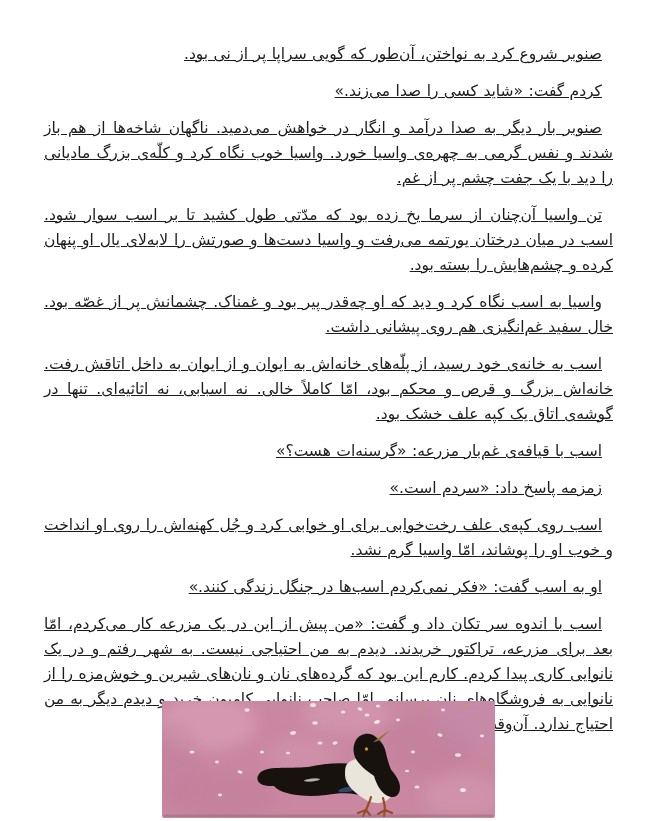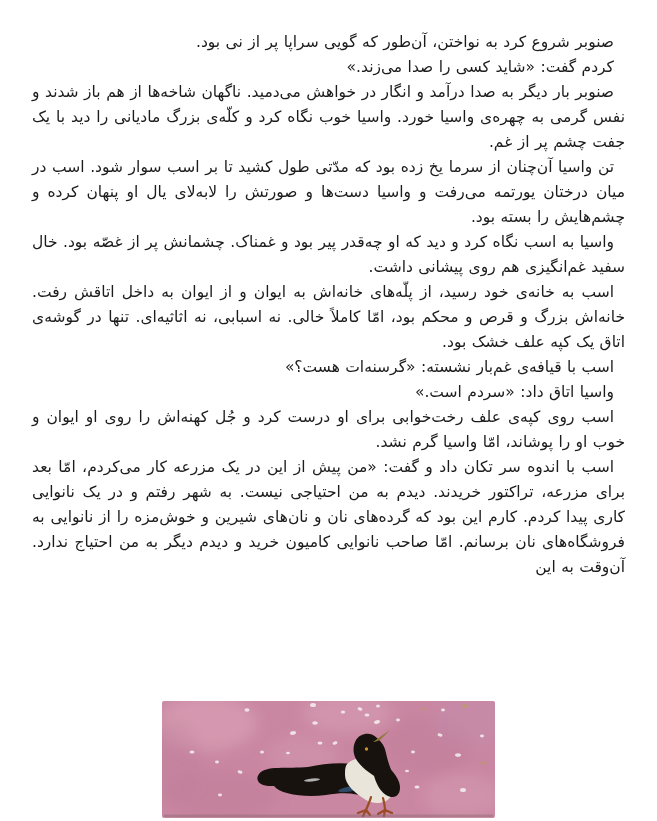--- a/index.html
+++ b/index.html
@@ -17,23 +17,24 @@
   .text-column {
     position: absolute;
     top: 30px; right: 32px; left: 32px;
     direction: rtl;
     text-align: justify;
     font-size: 15.5px;
     line-height: 25px;
     color: #1c1c1c;
   }
   .text-column p {
-    margin: 0;
+    margin: 12px;
     text-indent: 11px;
     word-spacing: 0.5px;
+    text-decoration: underline;
   }
   .illustration {
     position: absolute;
     left: 162px; top: 701px;
     width: 333px; height: 117px;
     border-radius: 2px;
     overflow: hidden;
   }
   .illustration svg { display: block; }
 </style>
@@ -42,23 +43,24 @@
 
 <main class="page">
 
   <div class="text-column" dir="rtl">
     <p>صنوبر شروع کرد به نواختن، آن‌طور که گویی سراپا پر از نی بود.</p>
     <p>کردم گفت: «شاید کسی را صدا می‌زند.»</p>
     <p>صنوبر بار دیگر به صدا درآمد و انگار در خواهش می‌دمید. ناگهان شاخه‌ها از هم باز شدند و نفس گرمی به چهره‌ی واسیا خورد. واسیا خوب نگاه کرد و کلّه‌ی بزرگ مادیانی را دید با یک جفت چشم پر از غم.</p>
     <p>تن واسیا آن‌چنان از سرما یخ زده بود که مدّتی طول کشید تا بر اسب سوار شود. اسب در میان درختان یورتمه می‌رفت و واسیا دست‌ها و صورتش را لابه‌لای یال او پنهان کرده و چشم‌هایش را بسته بود.</p>
     <p>واسیا به اسب نگاه کرد و دید که او چه‌قدر پیر بود و غمناک. چشمانش پر از غصّه بود. خال سفید غم‌انگیزی هم روی پیشانی داشت.</p>
     <p>اسب به خانه‌ی خود رسید، از پلّه‌های خانه‌اش به ایوان و از ایوان به داخل اتاقش رفت. خانه‌اش بزرگ و قرص و محکم بود، امّا کاملاً خالی. نه اسبابی، نه اثاثیه‌ای. تنها در گوشه‌ی اتاق یک کپه علف خشک بود.</p>
-    <p>اسب با قیافه‌ی غم‌بار نشسته: «گرسنه‌ات هست؟»</p>
-    <p>واسیا اتاق داد: «سردم است.»</p>
-    <p>اسب روی کپه‌ی علف رخت‌خوابی برای او درست کرد و جُل کهنه‌اش را روی او ایوان و خوب او را پوشاند، امّا واسیا گرم نشد.</p>
+    <p>اسب با قیافه‌ی غم‌بار مزرعه: «گرسنه‌ات هست؟»</p>
+    <p>زمزمه پاسخ داد: «سردم است.»</p>
+    <p>اسب روی کپه‌ی علف رخت‌خوابی برای او خوابی کرد و جُل کهنه‌اش را روی او انداخت و خوب او را پوشاند، امّا واسیا گرم نشد.</p>
+    <p>او به اسب گفت: «فکر نمی‌کردم اسب‌ها در جنگل زندگی کنند.»</p>
     <p>اسب با اندوه سر تکان داد و گفت: «من پیش از این در یک مزرعه کار می‌کردم، امّا بعد برای مزرعه، تراکتور خریدند. دیدم به من احتیاجی نیست. به شهر رفتم و در یک نانوایی کاری پیدا کردم. کارم این بود که گرده‌های نان و نان‌های شیرین و خوش‌مزه را از نانوایی به فروشگاه‌های نان برسانم. امّا صاحب نانوایی کامیون خرید و دیدم دیگر به من احتیاج ندارد. آن‌وقت به این</p>
   </div>
 
   <div class="illustration">
     <svg width="333" height="117" viewBox="0 0 333 117" xmlns="http://www.w3.org/2000/svg">
       <defs>
         <filter id="soft" x="-60%" y="-60%" width="220%" height="220%">
           <feGaussianBlur stdDeviation="7"></feGaussianBlur>
         </filter>
       </defs>

